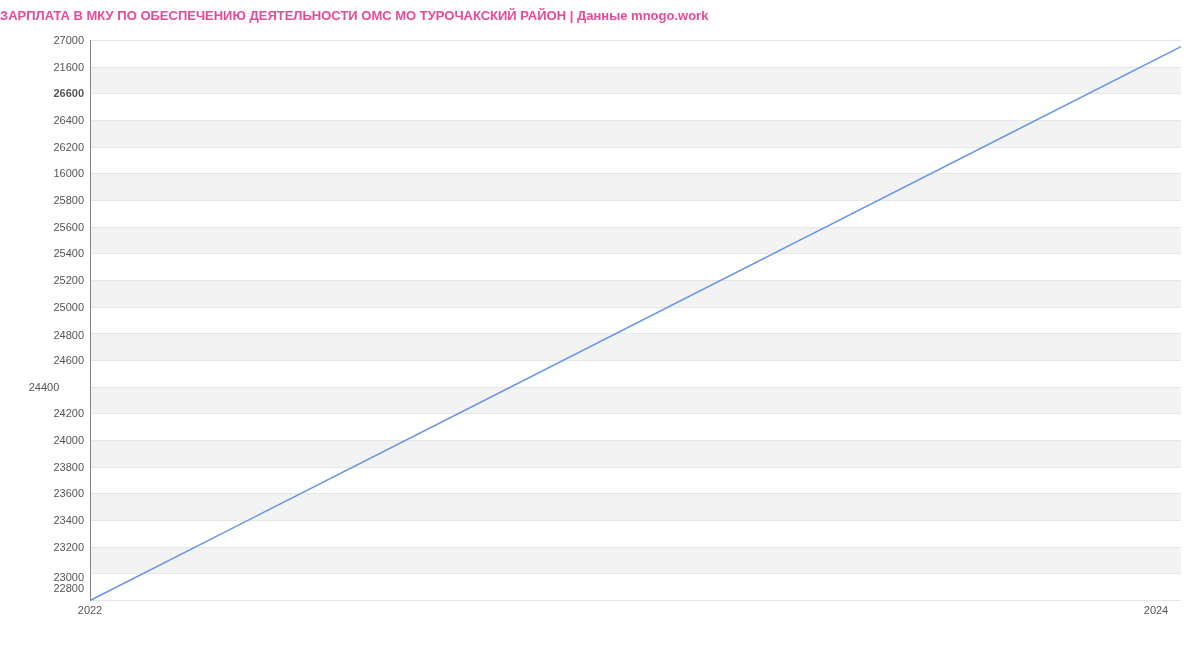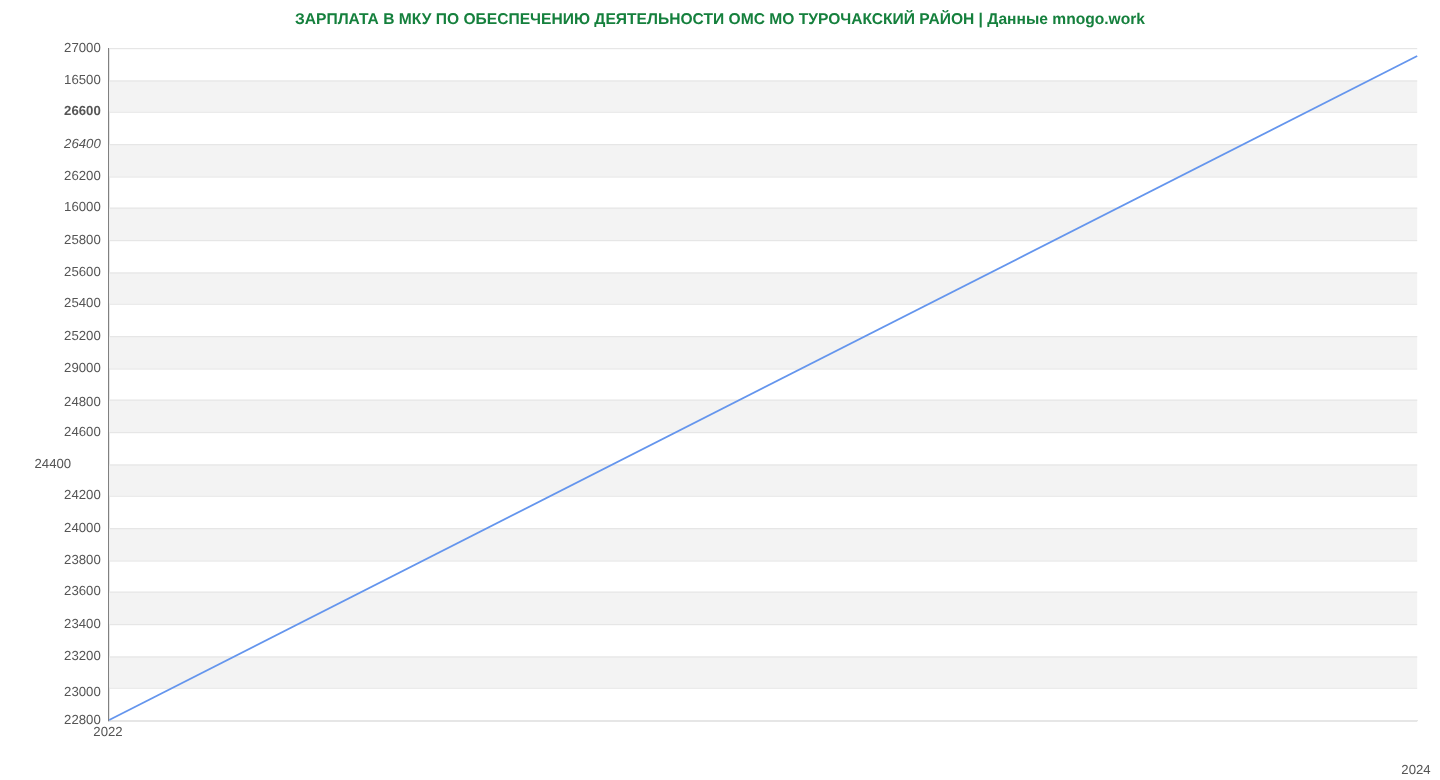--- a/index.html
+++ b/index.html
@@ -14,24 +14,23 @@
   .chart-container {
     position: relative;
     width: 1200px;
     height: 650px;
   }
   .title {
     position: absolute;
     top: 8px;
     left: 0;
     width: 100%;
-    text-align: center;
     font-size: 13px;
     font-weight: bold;
-    color: #15803d;
+    color: #ec4899;
   }
   .plot-area {
     position: absolute;
     left: 90px;
     top: 40px;
     width: 1090px;
     height: 560px;
     border-left: 1px solid #808080;
     border-bottom: 1px solid #808080;
   }
@@ -114,37 +113,37 @@
       <div class="gridline" style="top: 133.333px;"></div>
       <div class="gridline" style="top: 106.667px;"></div>
       <div class="gridline" style="top: 80px;"></div>
       <div class="gridline" style="top: 53.3333px;"></div>
       <div class="gridline" style="top: 26.6667px;"></div>
       <div class="gridline" style="top: 0px;"></div>
       <svg class="line-layer" viewBox="0 0 1090 560" preserveAspectRatio="none">
       <polyline class="series-line" id="series-0" points="0,560 1090,6.666666666666629"></polyline>
     </svg>
   </div>
-<div class="ytick-label" style="top: 600px;">22800</div>
+<div class="ytick-label" style="top: 588px;">22800</div>
     <div class="ytick-label" style="top: 577px;">23000</div>
     <div class="ytick-label" style="top: 546.667px;">23200</div>
     <div class="ytick-label" style="top: 520px;">23400</div>
     <div class="ytick-label" style="top: 493.333px;">23600</div>
     <div class="ytick-label" style="top: 466.667px;">23800</div>
     <div class="ytick-label" style="top: 440px;">24000</div>
     <div class="ytick-label" style="top: 413.333px;">24200</div>
     <div class="ytick-label" style="top: 386.667px; text-align: center;">24400</div>
     <div class="ytick-label" style="top: 360px;">24600</div>
     <div class="ytick-label" style="top: 335px;">24800</div>
-    <div class="ytick-label" style="top: 306.667px;">29000</div>
+    <div class="ytick-label" style="top: 306.667px;">25000</div>
     <div class="ytick-label" style="top: 280px;">25200</div>
     <div class="ytick-label" style="top: 253.333px; text-align: right;">25400</div>
     <div class="ytick-label" style="top: 226.667px;">25600</div>
     <div class="ytick-label" style="top: 200px;">25800</div>
     <div class="ytick-label" style="top: 173.333px;">16000</div>
     <div class="ytick-label" style="top: 146.667px;">26200</div>
-    <div class="ytick-label" style="top: 120px; font-style: italic;">26400</div>
+    <div class="ytick-label" style="top: 120px;">26400</div>
     <div class="ytick-label" style="top: 93.3333px; font-weight: bold;">26600</div>
-    <div class="ytick-label" style="top: 66.6667px;">16500</div>
+    <div class="ytick-label" style="top: 66.6667px;">21600</div>
     <div class="ytick-label" style="top: 40px;">27000</div>
     <div class="xtick-label" style="left: 90px;">2022</div>
-    <div class="xtick-label" style="left: 1180px; margin-top: 32px;">2024</div>
+    <div class="xtick-label" style="left: 1156px;">2024</div>
   </div>
 
 </body></html>

